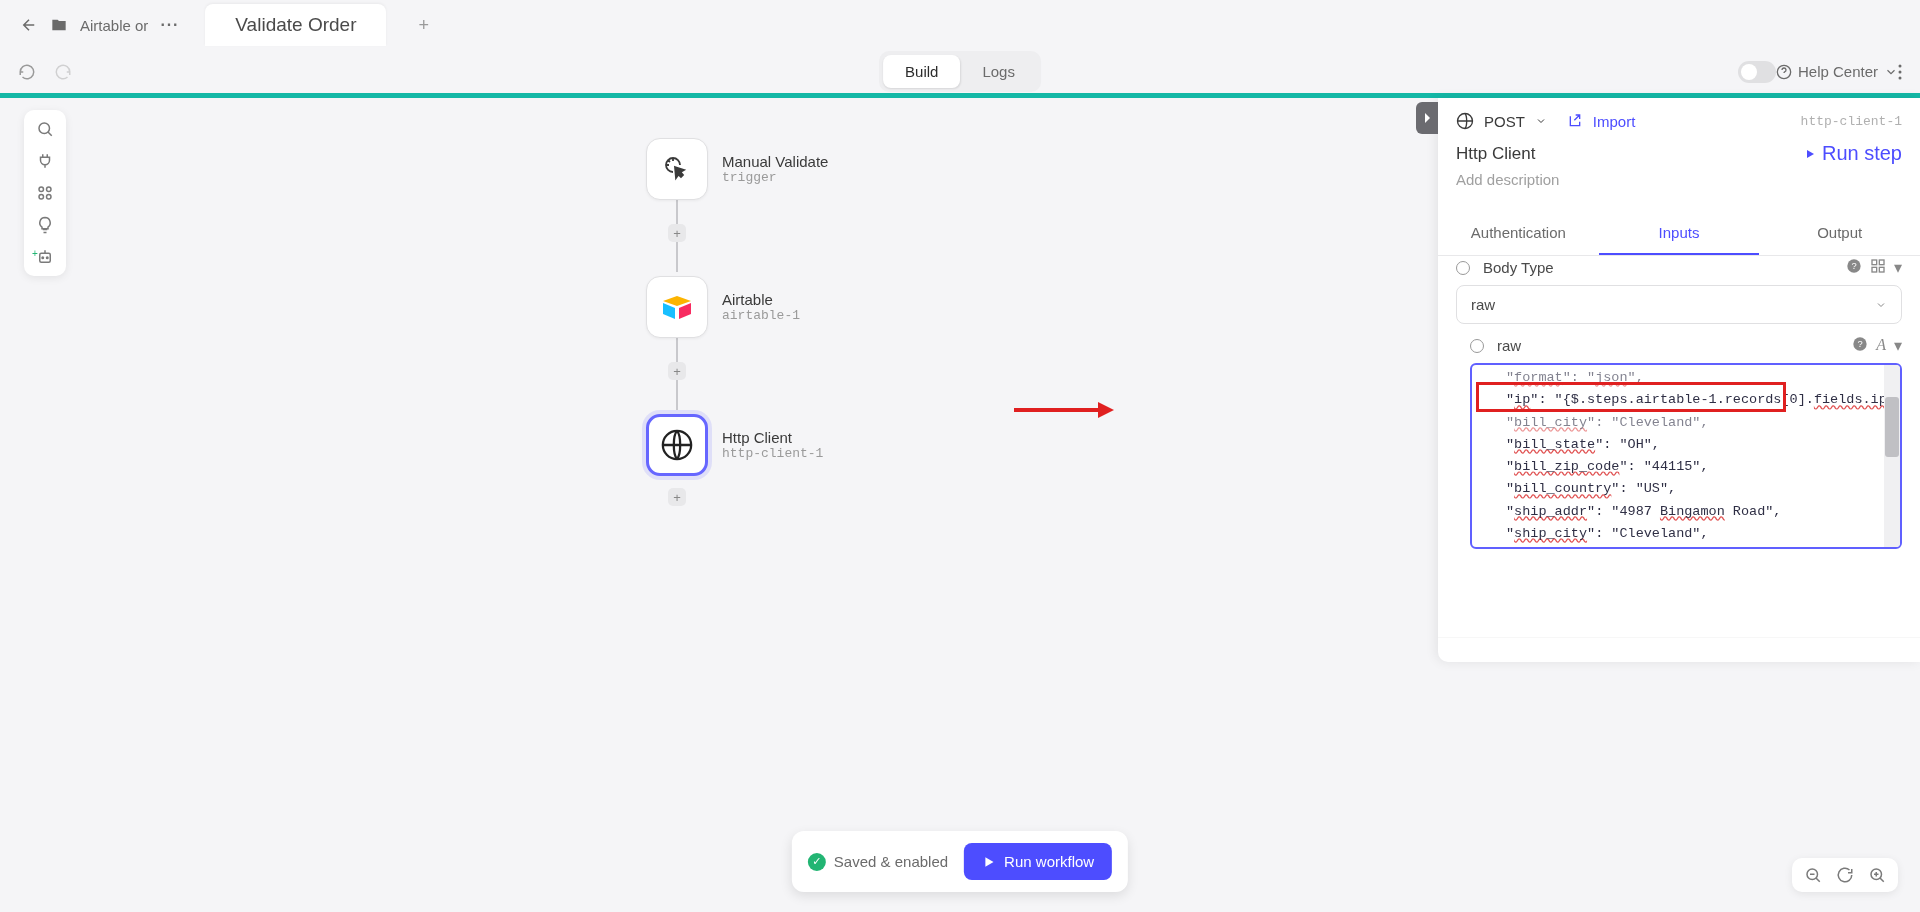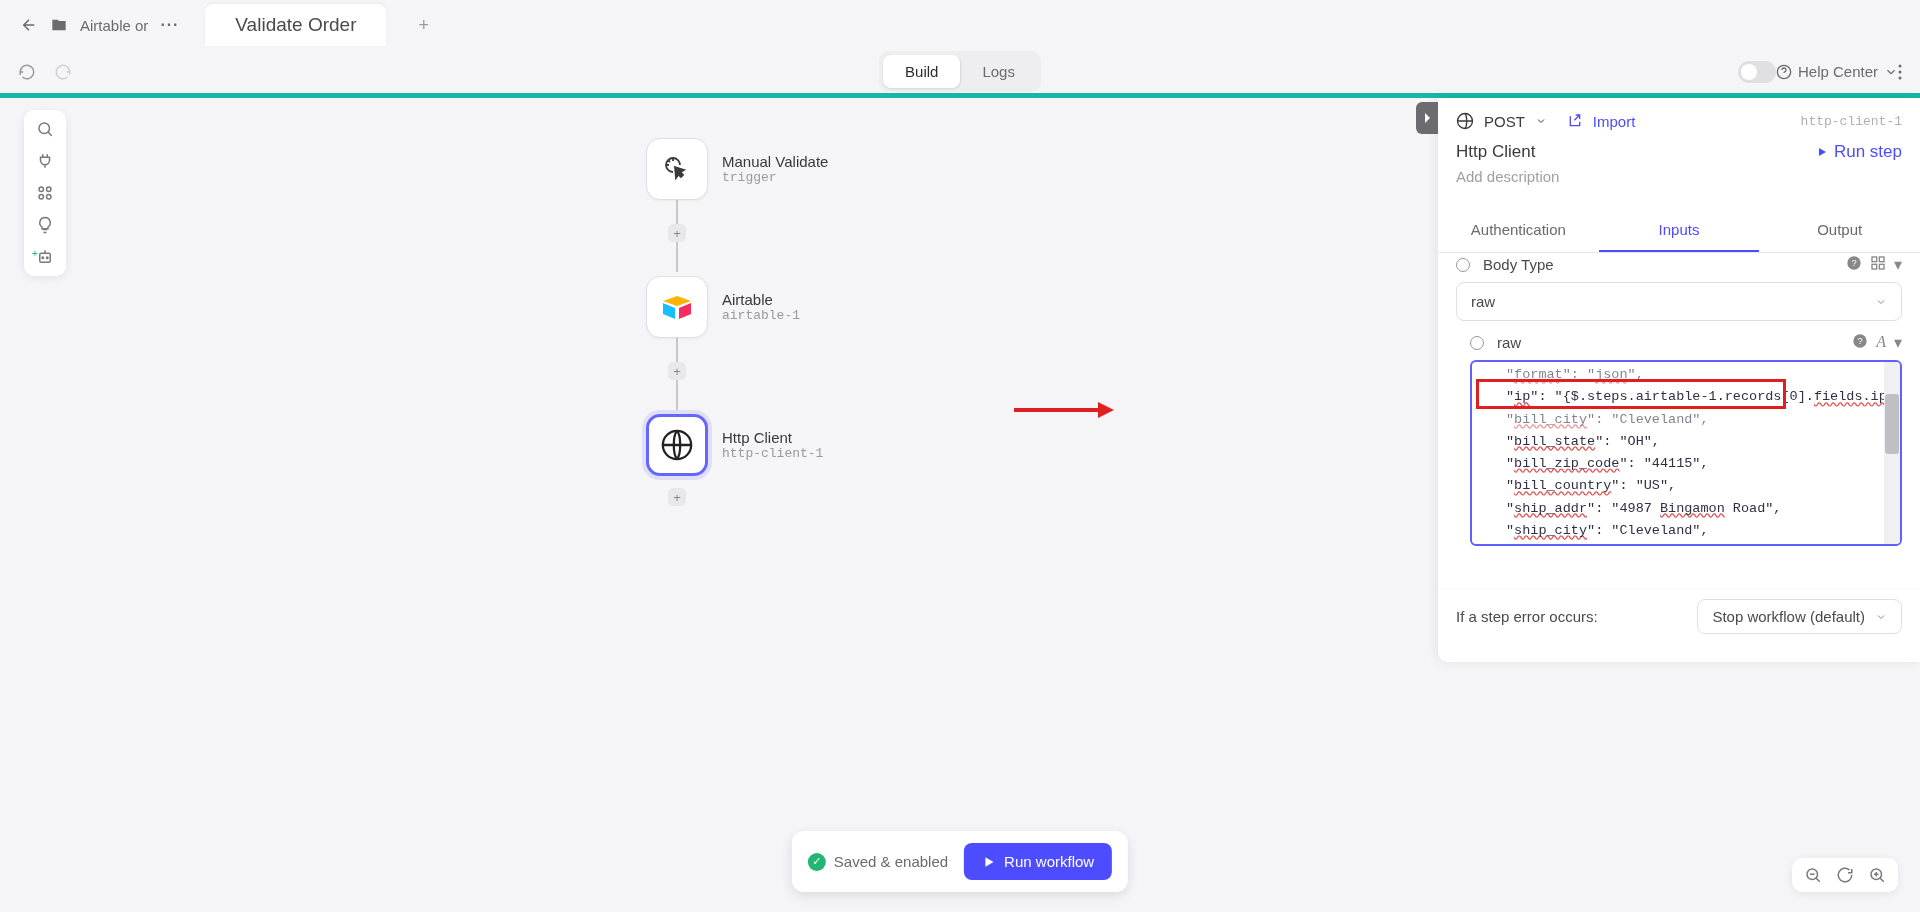--- a/index.html
+++ b/index.html
@@ -45,21 +45,21 @@
 
 .right-panel { position: absolute; right: 0; top: 0; width: 482px; height: 564px; background: #fff; box-shadow: -2px 0 12px rgba(0,0,0,0.08); border-radius: 0 0 0 10px; display: flex; flex-direction: column; }
 .panel-toggle { position: absolute; left: -22px; top: 4px; width: 22px; height: 32px; background: #6b6b70; border-radius: 6px 0 0 6px; display: flex; align-items: center; justify-content: center; color: #fff; cursor: pointer; }
 .panel-header { padding: 14px 18px 10px; }
 .method-row { display: flex; align-items: center; gap: 10px; }
 .method-label { font-size: 15px; color: #3a3a3a; font-weight: 500; }
 .import-link { color: #4d4dff; font-size: 15px; cursor: pointer; }
 .client-id { margin-left: auto; font-size: 13px; color: #b0b0b0; font-family: 'Courier New', monospace; }
 .client-title-row { display: flex; justify-content: space-between; align-items: center; margin-top: 12px; }
 .client-title { font-size: 17px; color: #3a3a3a; font-weight: 500; }
-.run-step { color: #4d4dff; font-size: 17px; display: flex; align-items: center; gap: 6px; cursor: pointer; font-weight: 500; }
+.run-step { color: #4d4dff; font-size: 20px; display: flex; align-items: center; gap: 6px; cursor: pointer; font-weight: 500; }
 .add-desc { color: #a0a0a0; font-size: 15px; margin-top: 6px; }
 .panel-tabs { display: flex; border-bottom: 1px solid #e8e8ea; margin-top: 14px; }
 .panel-tab { flex: 1; text-align: center; padding: 12px 0; font-size: 15px; color: #6b6b6b; cursor: pointer; }
 .panel-tab.active { color: #4d4dff; border-bottom: 2px solid #4d4dff; }
 .panel-body { flex: 1; padding: 8px 18px; overflow-y: auto; }
 .field-row { display: flex; align-items: center; gap: 13px; margin-bottom: 8px; }
 .field-radio { width: 14px; height: 14px; border: 1.5px solid #999; border-radius: 50%; }
 .field-label { font-size: 15px; color: #4a4a4a; }
 .field-icons { margin-left: auto; display: flex; gap: 8px; color: #888; }
 .select-box { width: 100%; border: 1px solid #e0e0e2; border-radius: 8px; padding: 10px 14px; font-size: 15px; color: #4a4a4a; display: flex; justify-content: space-between; align-items: center; margin-bottom: 12px; cursor: pointer; }
@@ -349,29 +349,20 @@
 <div style="margin-left:24px">"<span class="spellerr">ship_city</span>": "Cleveland",</div>
           <div class="code-scrollbar">
               <div class="code-thumb"></div>
             </div>
         </div>
 
         <div class="highlight-box" style="left:6px;top:19px;width:310px;height:30px"></div>
       </div>
     </div>
     <div class="panel-footer">
-      <div class="error-row">
-        <span>If a step error occurs:</span>
-        <div class="error-select">
-          <span>Stop workflow (default)</span>
-          <svg width="12" height="12" viewBox="0 0 24 24" fill="none" stroke="#888" stroke-width="2">
-              <path d="M6 9l6 6 6-6"></path>
-            </svg>
-        </div>
-      </div>
     </div>
   </div>
 
   <svg class="arrow-annotation" style="left:1014px;top:300px" width="100" height="24">
     <line x1="0" y1="12" x2="84" y2="12" stroke="#e02020" stroke-width="4"></line>
     <polygon points="84,4 100,12 84,20" fill="#e02020"></polygon>
   </svg>
 
 </div>
 

